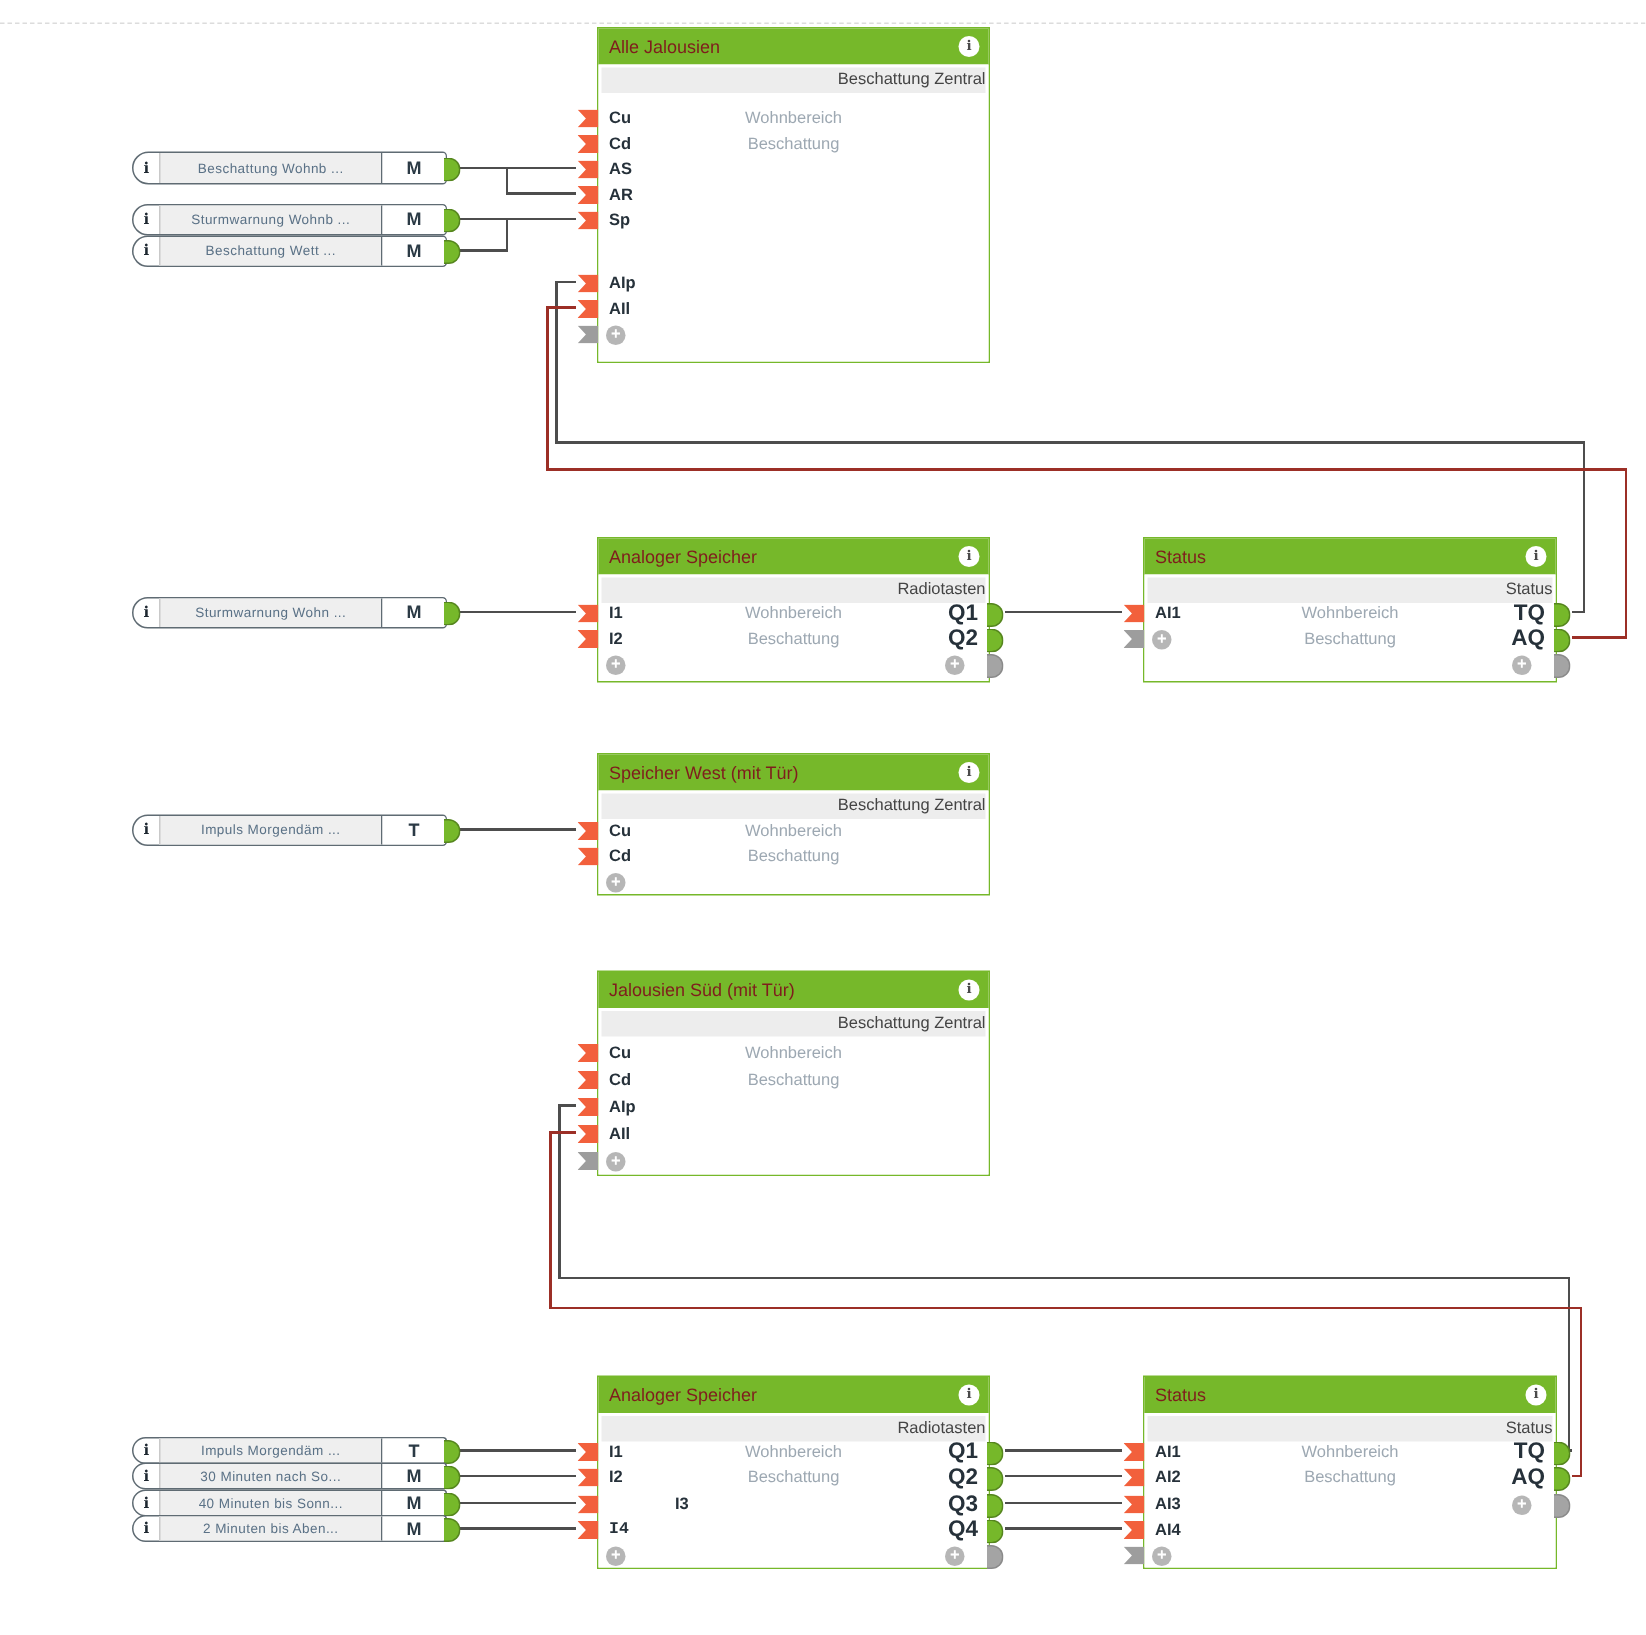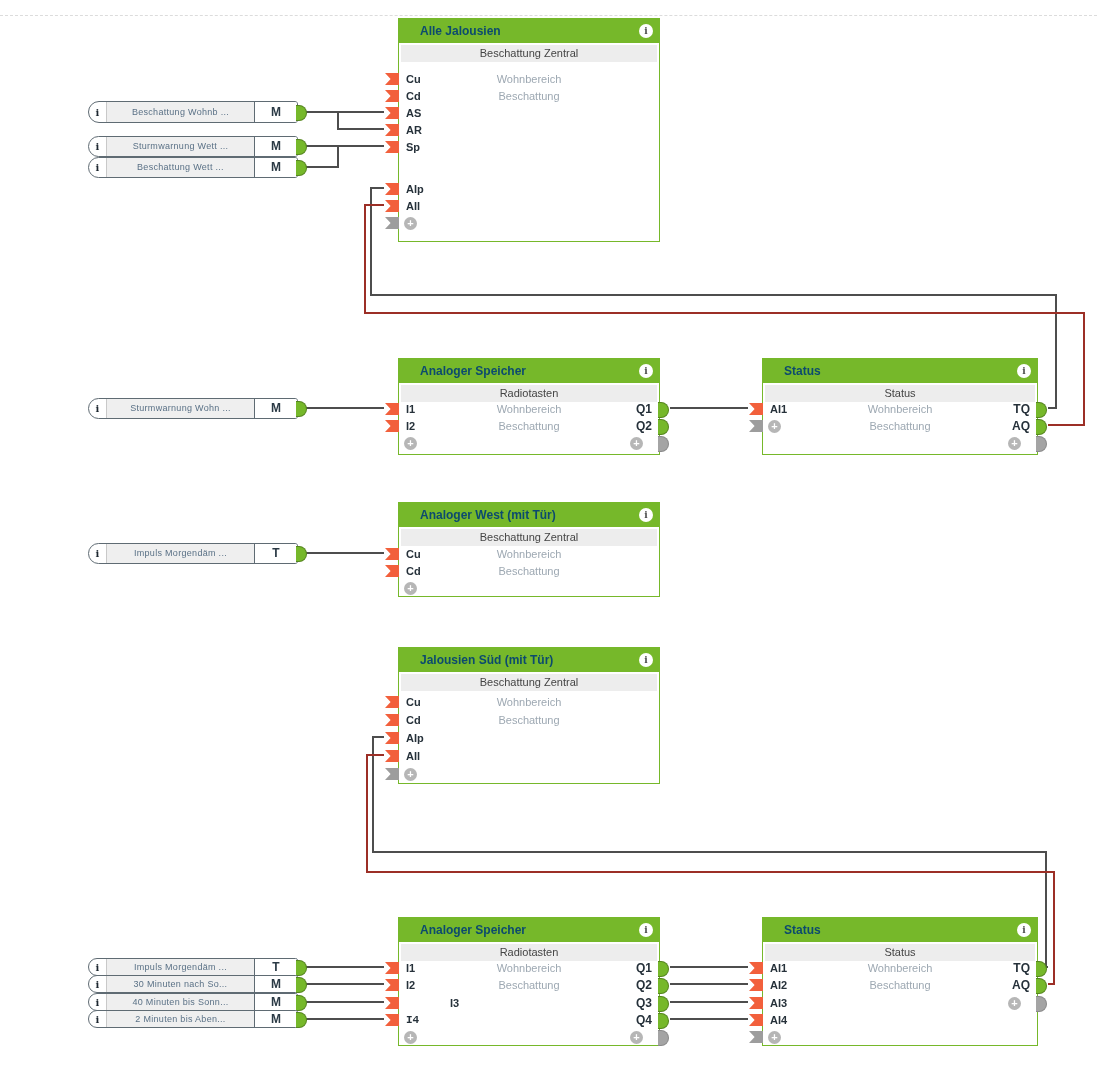--- a/index.html
+++ b/index.html
@@ -17,30 +17,30 @@
   .pill-label{flex:1;display:flex;align-items:center;justify-content:center;background:#efefef;
     font-size:9px;letter-spacing:.3px;color:#5a7186;white-space:nowrap;overflow:hidden;
     border-left:1px solid #c9c9c9;border-right:1.5px solid #5f6b73;}
   .pill-type{width:42px;display:flex;align-items:center;justify-content:center;
     font-weight:bold;font-size:12px;color:#2b3a45;background:#fff;border-radius:0 2px 2px 0;}
   .pill-nub{position:absolute;right:-10px;top:50%;margin-top:-7px;width:10px;height:14px;
     background:#76b82a;border:1px solid #55851e;border-left:none;border-radius:0 9px 9px 0;}
   
   .block{position:absolute;z-index:2;box-sizing:border-box;border:1px solid #76b82a;background:#fff;}
   .bh{position:relative;height:24px;background:#76b82a;display:flex;align-items:center;}
-  .bh-t{color:#0c4a6e;font-weight:bold;font-size:12px;padding-left:21px;white-space:nowrap;}
+  .bh-t{color:#7f1d1d;font-weight:normal;font-size:12px;padding-left:7px;white-space:nowrap;}
   .binfo{position:absolute;right:6px;top:5px;width:14px;height:14px;border-radius:50%;
     background:#fff;color:#4a4a4a;font:bold 9px/14px "DejaVu Serif",serif;text-align:center;}
   .bb{position:relative;background:#fff;}
   .bsub{position:absolute;left:2px;right:2px;top:2px;height:17px;background:#ededed;
-    text-align:center;font-size:11px;line-height:17px;color:#444;}
+    text-align:right;font-size:11px;line-height:17px;color:#444;}
   .bcenter{position:absolute;left:0;right:0;text-align:center;font-size:11px;color:#9da8b2;
     height:16px;line-height:16px;}
   .bin{position:absolute;left:7px;height:16px;line-height:16px;font-size:11px;font-weight:bold;color:#26313a;}
-  .bout{position:absolute;right:7px;height:16px;line-height:16px;font-size:12px;font-weight:bold;
+  .bout{position:absolute;right:7px;height:16px;line-height:16px;font-size:15px;font-weight:bold;
     color:#26313a;text-align:right;margin-left:24px;}
   .conn-in{position:absolute;left:-14px;width:14px;height:12px;background:#f2603c;
     -webkit-clip-path:polygon(0 0,100% 0,100% 100%,0 100%,40% 50%);
     clip-path:polygon(0 0,100% 0,100% 100%,0 100%,40% 50%);}
   .conn-in.gray{background:#9d9d9d;}
   .nub{position:absolute;right:-10px;width:10px;height:14px;background:#76b82a;
     border:1px solid #55851e;border-left:none;border-radius:0 9px 9px 0;}
   .nub.gray{background:#a4a4a4;border-color:#8a8a8a;}
   .plus{position:absolute;width:13px;height:13px;border-radius:50%;background:#b6b6b6;
     color:#fff;font-weight:bold;font-size:11px;line-height:12px;text-align:center;}
@@ -78,21 +78,21 @@
     <polyline class="wire" points="670,1019 748,1019"></polyline>
   </svg>
 <div class="pill" style="left: 88px; top: 101px; width: 210px; height: 22px;">
       <span class="pill-i">i</span>
       <span class="pill-label">Beschattung Wohnb ...</span>
       <span class="pill-type">M</span>
       <span class="pill-nub"></span>
     </div>
     <div class="pill" style="left: 88px; top: 135.5px; width: 210px; height: 21px;">
       <span class="pill-i">i</span>
-      <span class="pill-label">Sturmwarnung Wett ...</span>
+      <span class="pill-label">Sturmwarnung Wohnb ...</span>
       <span class="pill-type">M</span>
       <span class="pill-nub"></span>
     </div>
     <div class="pill" style="left: 88px; top: 156.5px; width: 210px; height: 21px;">
       <span class="pill-i">i</span>
       <span class="pill-label">Beschattung Wett ...</span>
       <span class="pill-type">M</span>
       <span class="pill-nub"></span>
     </div>
     <div class="pill" style="left: 88px; top: 397.5px; width: 210px; height: 21px;">
@@ -196,21 +196,21 @@
         <div class="bout" style="top:35px;">AQ</div>
         <span class="nub" style="top:36px;"></span>
         <span class="conn-in gray" style="top:37px;"></span>
         <span class="plus" style="left:5px;top:37px;">+</span>
         <span class="plus" style="right:16px;top:54px;">+</span>
         <span class="nub gray" style="top:53px;"></span>
       </div>
     </div>
     <div class="block" style="left: 398px; top: 502px; width: 262px; height: 95px;">
       <div class="bh">
-        <span class="bh-t">Analoger West (mit Tür)</span>
+        <span class="bh-t">Speicher West (mit Tür)</span>
         <span class="binfo">i</span>
       </div>
       <div class="bb" style="height:69px;">
         <div class="bsub">Beschattung Zentral</div>
         <div class="bcenter" style="top:19px;">Wohnbereich</div>
         <div class="bcenter" style="top:36px;">Beschattung</div>
         <div class="bin" style="top:19px;">Cu</div>
         <span class="conn-in" style="top:21px;"></span>
         <div class="bin" style="top:36px;">Cd</div>
         <span class="conn-in" style="top:38px;"></span>

